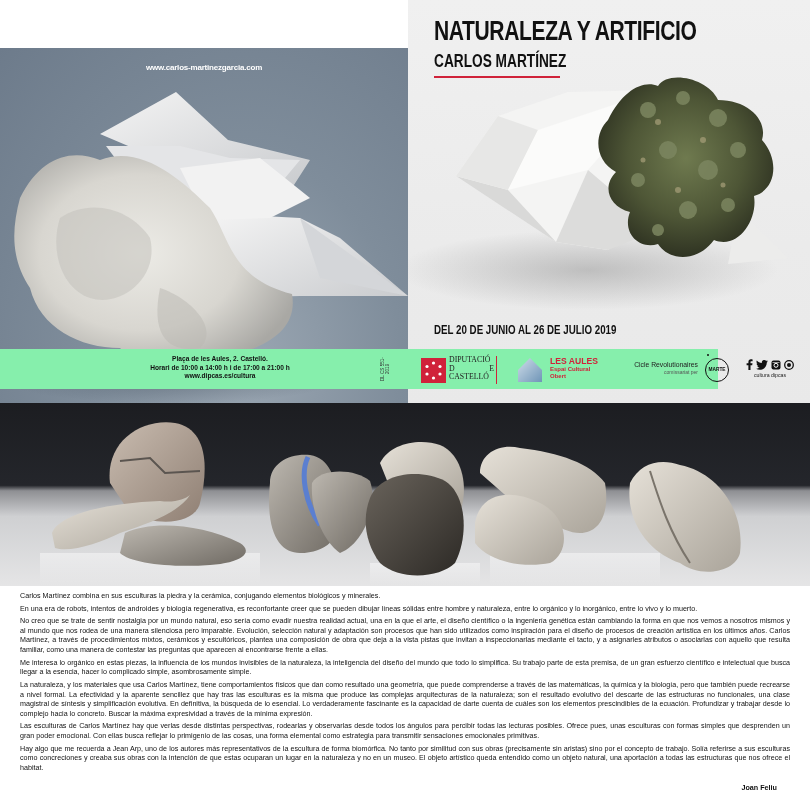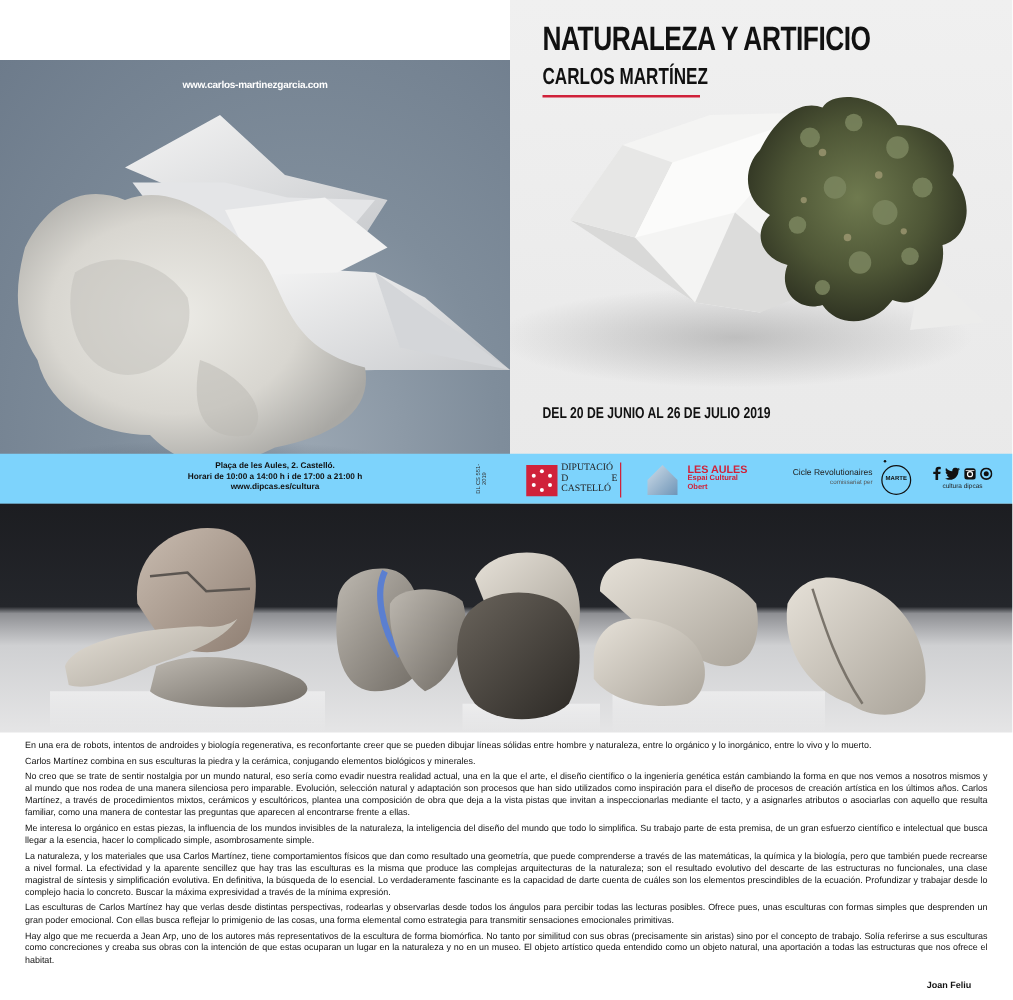--- a/index.html
+++ b/index.html
@@ -41,21 +41,21 @@
       position: absolute; left: 26px; top: 76px; width: 126px; height: 2px; background: #d0223a;
     }
     .dates {
       position: absolute; left: 26px; top: 323px;
       font-weight: bold; font-size: 12.5px; color: #111111;
       transform: scaleX(0.78); transform-origin: left top; white-space: nowrap;
     }
 
     
     .info-strip {
-      position: absolute; left: 0; top: 363px; width: 810px; height: 40px; background: #7dd3fc;
+      position: absolute; left: 0; top: 349px; width: 718px; height: 40px; background: #86efac;
     }
     .venue {
       position: absolute; left: 120px; top: 6px; width: 200px; text-align: center;
       font-size: 6.6px; font-weight: bold; color: #111; line-height: 8.6px;
     }
     .legal {
       position: absolute; left: 380px; top: 3px; width: 8px; height: 34px;
       font-size: 4.6px; color: #333; writing-mode: vertical-rl; transform: rotate(180deg);
       text-align: center;
     }
@@ -316,21 +316,21 @@
 
     <path d="M480,70 C480,50 500,40 520,45 C560,50 590,60 605,80 C610,110 600,130 580,130 C560,130 540,110 520,105 Z" fill="url(#rockLight)"></path>
     <path d="M475,120 C480,90 510,85 540,100 C570,115 570,150 550,160 C525,165 490,160 475,140 Z" fill="url(#rockLight)"></path>
 
     <path d="M630,80 C640,60 660,55 680,62 C720,70 745,110 740,150 C735,170 700,175 680,160 C650,150 625,120 630,80 Z" fill="url(#rockLight)"></path>
     <path d="M650,68 C660,100 670,130 690,160" stroke="#7a746b" stroke-width="2" fill="none"></path>
   </svg>
 </div>
 
 <div class="article">
+  <p>Carlos Martínez combina en sus esculturas la piedra y la cerámica, conjugando elementos biológicos y minerales.</p>
   <p>En una era de robots, intentos de androides y biología regenerativa, es reconfortante creer que se pueden dibujar líneas sólidas entre hombre y naturaleza, entre lo orgánico y lo inorgánico, entre lo vivo y lo muerto.</p>
-  <p>Carlos Martínez combina en sus esculturas la piedra y la cerámica, conjugando elementos biológicos y minerales.</p>
   <p>No creo que se trate de sentir nostalgia por un mundo natural, eso sería como evadir nuestra realidad actual, una en la que el arte, el diseño científico o la ingeniería genética están cambiando la forma en que nos vemos a nosotros mismos y al mundo que nos rodea de una manera silenciosa pero imparable. Evolución, selección natural y adaptación son procesos que han sido utilizados como inspiración para el diseño de procesos de creación artística en los últimos años. Carlos Martínez, a través de procedimientos mixtos, cerámicos y escultóricos, plantea una composición de obra que deja a la vista pistas que invitan a inspeccionarlas mediante el tacto, y a asignarles atributos o asociarlas con aquello que resulta familiar, como una manera de contestar las preguntas que aparecen al encontrarse frente a ellas.</p>
   <p>Me interesa lo orgánico en estas piezas, la influencia de los mundos invisibles de la naturaleza, la inteligencia del diseño del mundo que todo lo simplifica. Su trabajo parte de esta premisa, de un gran esfuerzo científico e intelectual que busca llegar a la esencia, hacer lo complicado simple, asombrosamente simple.</p>
   <p>La naturaleza, y los materiales que usa Carlos Martínez, tiene comportamientos físicos que dan como resultado una geometría, que puede comprenderse a través de las matemáticas, la química y la biología, pero que también puede recrearse a nivel formal. La efectividad y la aparente sencillez que hay tras las esculturas es la misma que produce las complejas arquitecturas de la naturaleza; son el resultado evolutivo del descarte de las estructuras no funcionales, una clase magistral de síntesis y simplificación evolutiva. En definitiva, la búsqueda de lo esencial. Lo verdaderamente fascinante es la capacidad de darte cuenta de cuáles son los elementos prescindibles de la ecuación. Profundizar y trabajar desde lo complejo hacia lo concreto. Buscar la máxima expresividad a través de la mínima expresión.</p>
   <p>Las esculturas de Carlos Martínez hay que verlas desde distintas perspectivas, rodearlas y observarlas desde todos los ángulos para percibir todas las lecturas posibles. Ofrece pues, unas esculturas con formas simples que desprenden un gran poder emocional. Con ellas busca reflejar lo primigenio de las cosas, una forma elemental como estrategia para transmitir sensaciones emocionales primitivas.</p>
   <p>Hay algo que me recuerda a Jean Arp, uno de los autores más representativos de la escultura de forma biomórfica. No tanto por similitud con sus obras (precisamente sin aristas) sino por el concepto de trabajo. Solía referirse a sus esculturas como concreciones y creaba sus obras con la intención de que estas ocuparan un lugar en la naturaleza y no en un museo. El objeto artístico queda entendido como un objeto natural, una aportación a todas las estructuras que nos ofrece el habitat.</p>
 </div>
 <div class="signature">Joan Feliu</div>
 
 </body></html>

